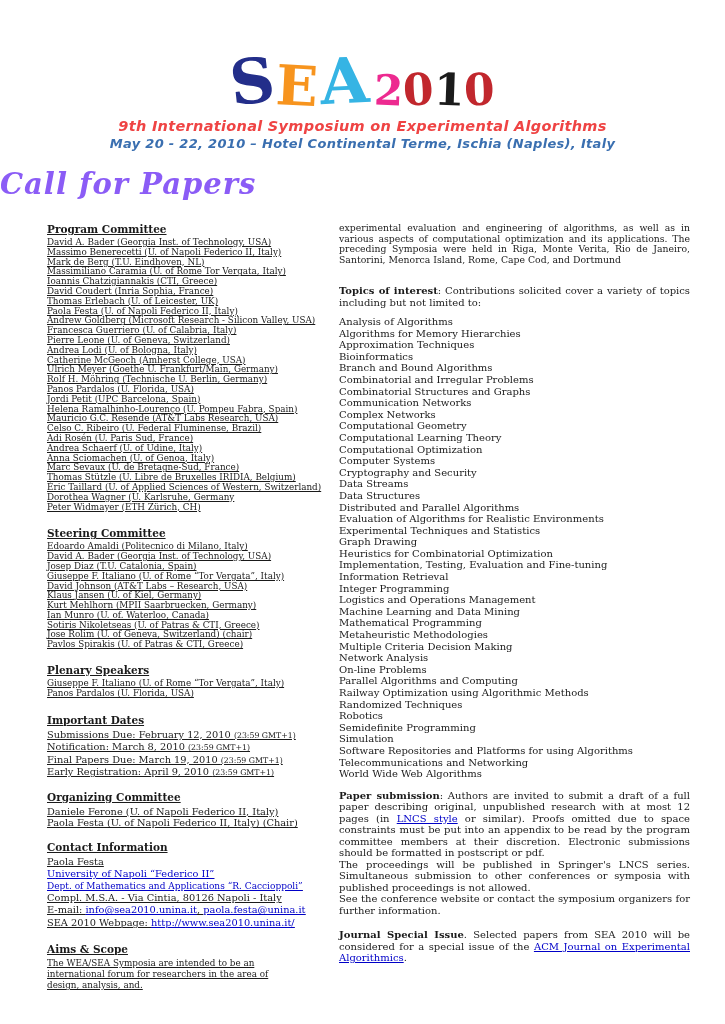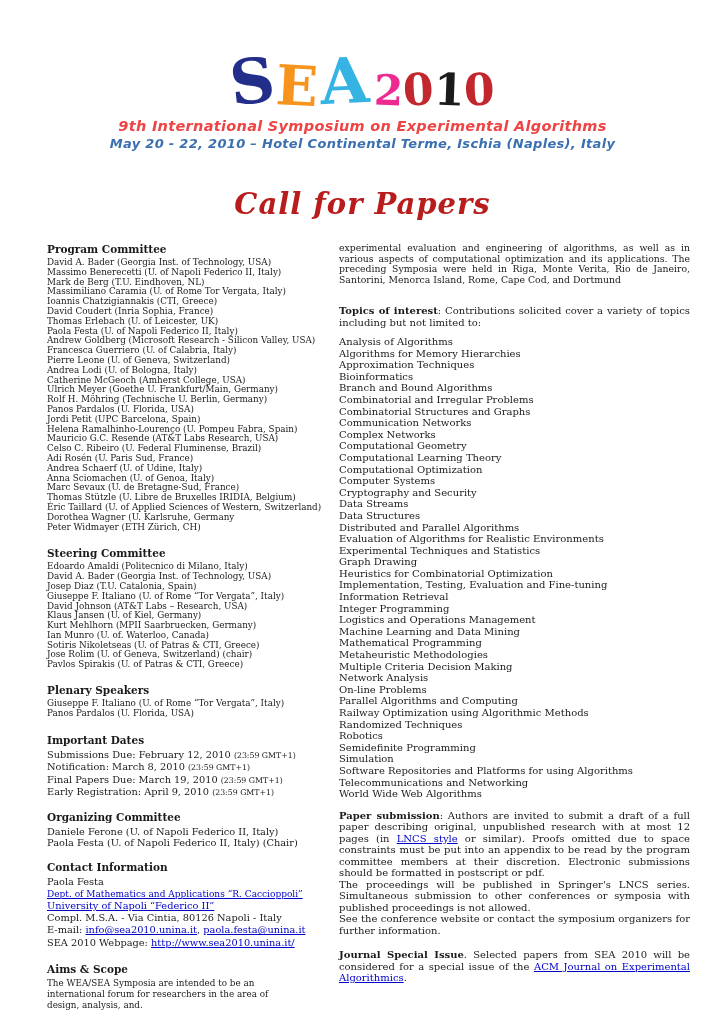--- a/index.html
+++ b/index.html
@@ -24,30 +24,30 @@
   .logo span:nth-child(7){ font-size:44px; transform:rotate(-2deg); }
   .subtitle1 {
     margin-top:8px; font-family:"DejaVu Sans", sans-serif; font-weight:bold; font-style:italic;
     font-size:14.5px; color:#ef4444; letter-spacing:0.3px;
   }
   .subtitle2 {
     margin-top:2px; font-family:"DejaVu Sans", sans-serif; font-weight:bold; font-style:italic;
     font-size:13px; color:#3a6fb0; letter-spacing:0.3px;
   }
   .cfp {
-    margin-top:36px; text-align:center; font-family:"DejaVu Serif", serif;
-    font-style:italic; font-weight:bold; font-size:29px; color:#b91c1c; letter-spacing:1px;
+    margin-top:16px; font-family:"DejaVu Serif", serif;
+    font-style:italic; font-weight:bold; font-size:29px; color:#8b5cf6; letter-spacing:1px;
   }
   
   .columns { display:flex; margin-top:22px; padding:0 35px 0 47px; }
   .col-left  { width:292px; flex:none; padding-right:16px; }
   .col-right { flex:1; }
 
   
-  .sec { margin-bottom:12px; }
+  .sec { margin-bottom:12px;text-decoration:underline; }
   .sec-heading { font-weight:bold; font-size:10.5px; line-height:13px; margin-bottom:2px; }
   .members div { font-size:8.8px; line-height:9.8px; white-space:nowrap; }
   .dates-list div { font-size:9.8px; line-height:11.5px; white-space:nowrap; }
   .dates-list .date-note { font-size:7.8px; }
   .org-list div { font-size:9.8px; line-height:11.5px; white-space:nowrap; }
   .contact-line { font-size:9.8px; line-height:12.2px; }
   .contact-line.small { font-size:9px; }
   .aims-text { font-size:8.8px; line-height:11.2px; max-width:250px; }
 
   
@@ -160,25 +160,25 @@
         <div class="sec-heading">Organizing Committee</div>
         <div class="org-list">
             <div>Daniele Ferone (U. of Napoli Federico II, Italy)</div>
             <div>Paola Festa (U. of Napoli Federico II, Italy) (Chair)</div>
           </div>
       </div>
 
       <div class="sec" style="">
         <div class="sec-heading">Contact Information</div>
         <div class="contact-line">Paola Festa</div>
+        <div class="contact-line">
+          <a class="doclink">University of Napoli “Federico II”</a>
+        </div>
         <div class="contact-line small">
           <a class="doclink">Dept. of Mathematics and Applications “R. Caccioppoli”</a>
-        </div>
-        <div class="contact-line">
-          <a class="doclink">University of Napoli “Federico II”</a>
         </div>
         <div class="contact-line">Compl. M.S.A. - Via Cintia, 80126 Napoli - Italy</div>
         <div class="contact-line">
           <span>E-mail: </span><a class="doclink">info@sea2010.unina.it</a><span>, </span><a class="doclink">paola.festa@unina.it</a>
         </div>
         <div class="contact-line">
           <span>SEA 2010 Webpage: </span><a class="doclink">http://www.sea2010.unina.it/</a>
         </div>
       </div>
 

